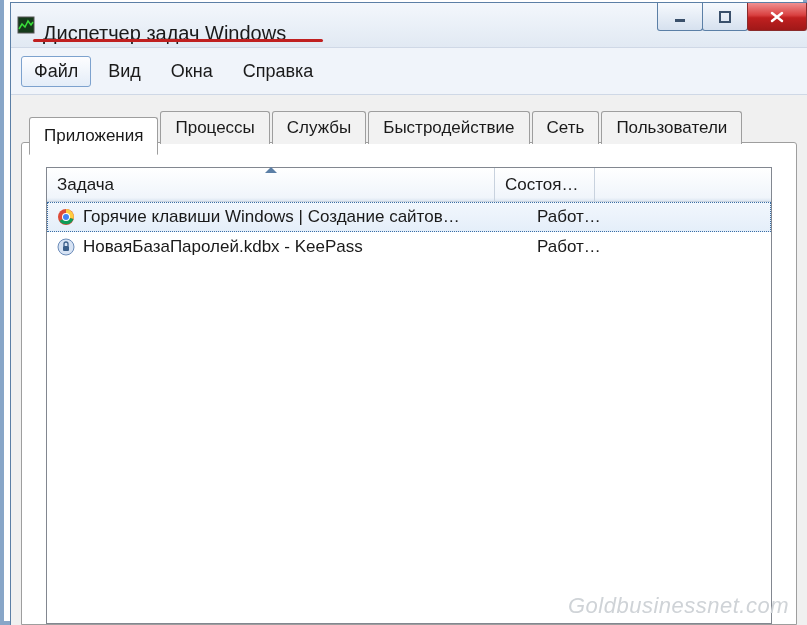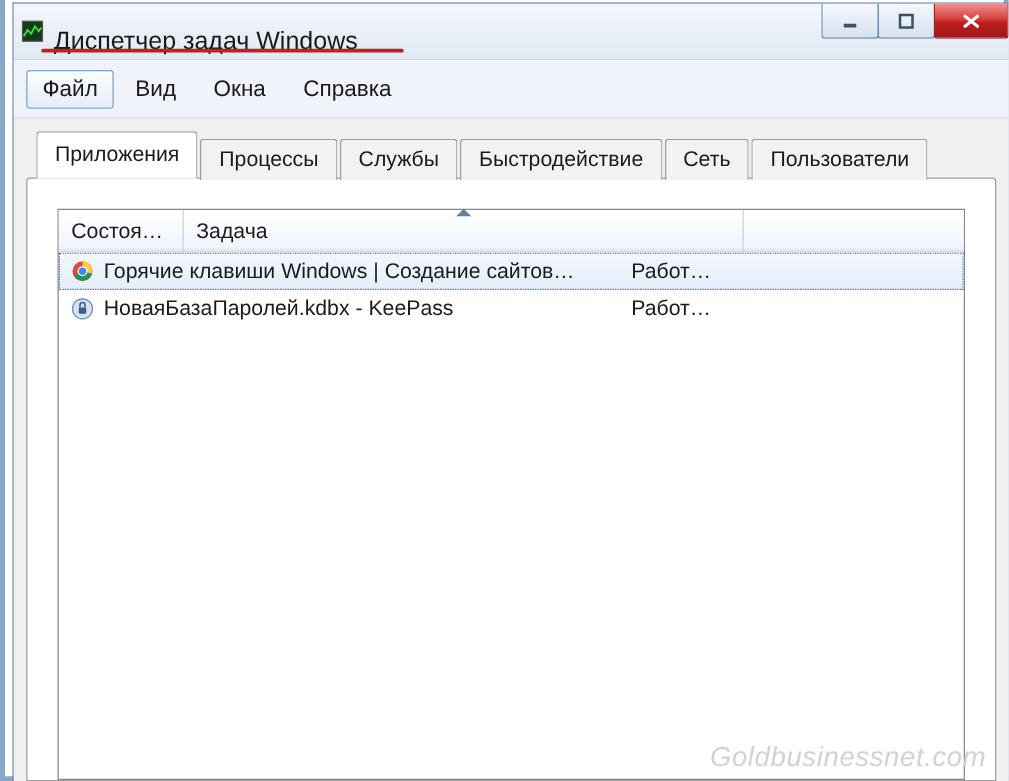--- a/index.html
+++ b/index.html
@@ -133,21 +133,21 @@
     border-top-left-radius: 3px;
     border-top-right-radius: 3px;
     margin-right: 2px;
     position: relative;
     top: 1px;
     cursor: default;
   }
   .tab.active {
     background: #ffffff;
     border-bottom: 1px solid #ffffff;
-    top: 0;
+    top: 12px;
     padding-top: 8px;
     padding-bottom: 8px;
     z-index: 2;
   }
   .tabpanel {
     flex: 1;
     background: #ffffff;
     border: 1px solid #9e9e9e;
     border-top-left-radius: 3px;
     border-top-right-radius: 3px;
@@ -195,20 +195,21 @@
   .lv-body {
     flex: 1;
     overflow: hidden;
   }
   .lv-row {
     display: flex;
     height: 30px;
     align-items: center;
     font-size: 17px;
     color: #1a1a1a;
+    gap: 32px;
   }
   .lv-row.selected {
     outline: 1px dotted #3a6ea5;
     outline-offset: -1px;
     background: linear-gradient(#f2f7fd, #e4eef9);
   }
   .lv-cell {
     display: flex;
     align-items: center;
     padding: 0 10px;
@@ -284,26 +285,26 @@
       <div class="tab">Процессы</div>
       <div class="tab">Службы</div>
       <div class="tab">Быстродействие</div>
       <div class="tab">Сеть</div>
       <div class="tab">Пользователи</div>
     </div>
 
     <div class="tabpanel">
       <div class="listview">
         <div class="lv-header">
-          <div class="lv-col state">
-            <span>Состоя…</span>
-          </div>
           <div class="lv-col task">
             <span>Задача</span>
             <span class="sort-arrow"></span>
+          </div>
+          <div class="lv-col state">
+            <span>Состоя…</span>
           </div>
           <div class="lv-col fill"></div>
         </div>
         <div class="lv-body">
 
           <div class="lv-row selected">
             <div class="lv-cell task">
               <span class="row-icon">
                 <svg width="18" height="18" viewBox="0 0 18 18">
                   <circle cx="9" cy="9" r="8" fill="#dd4b39"></circle>

